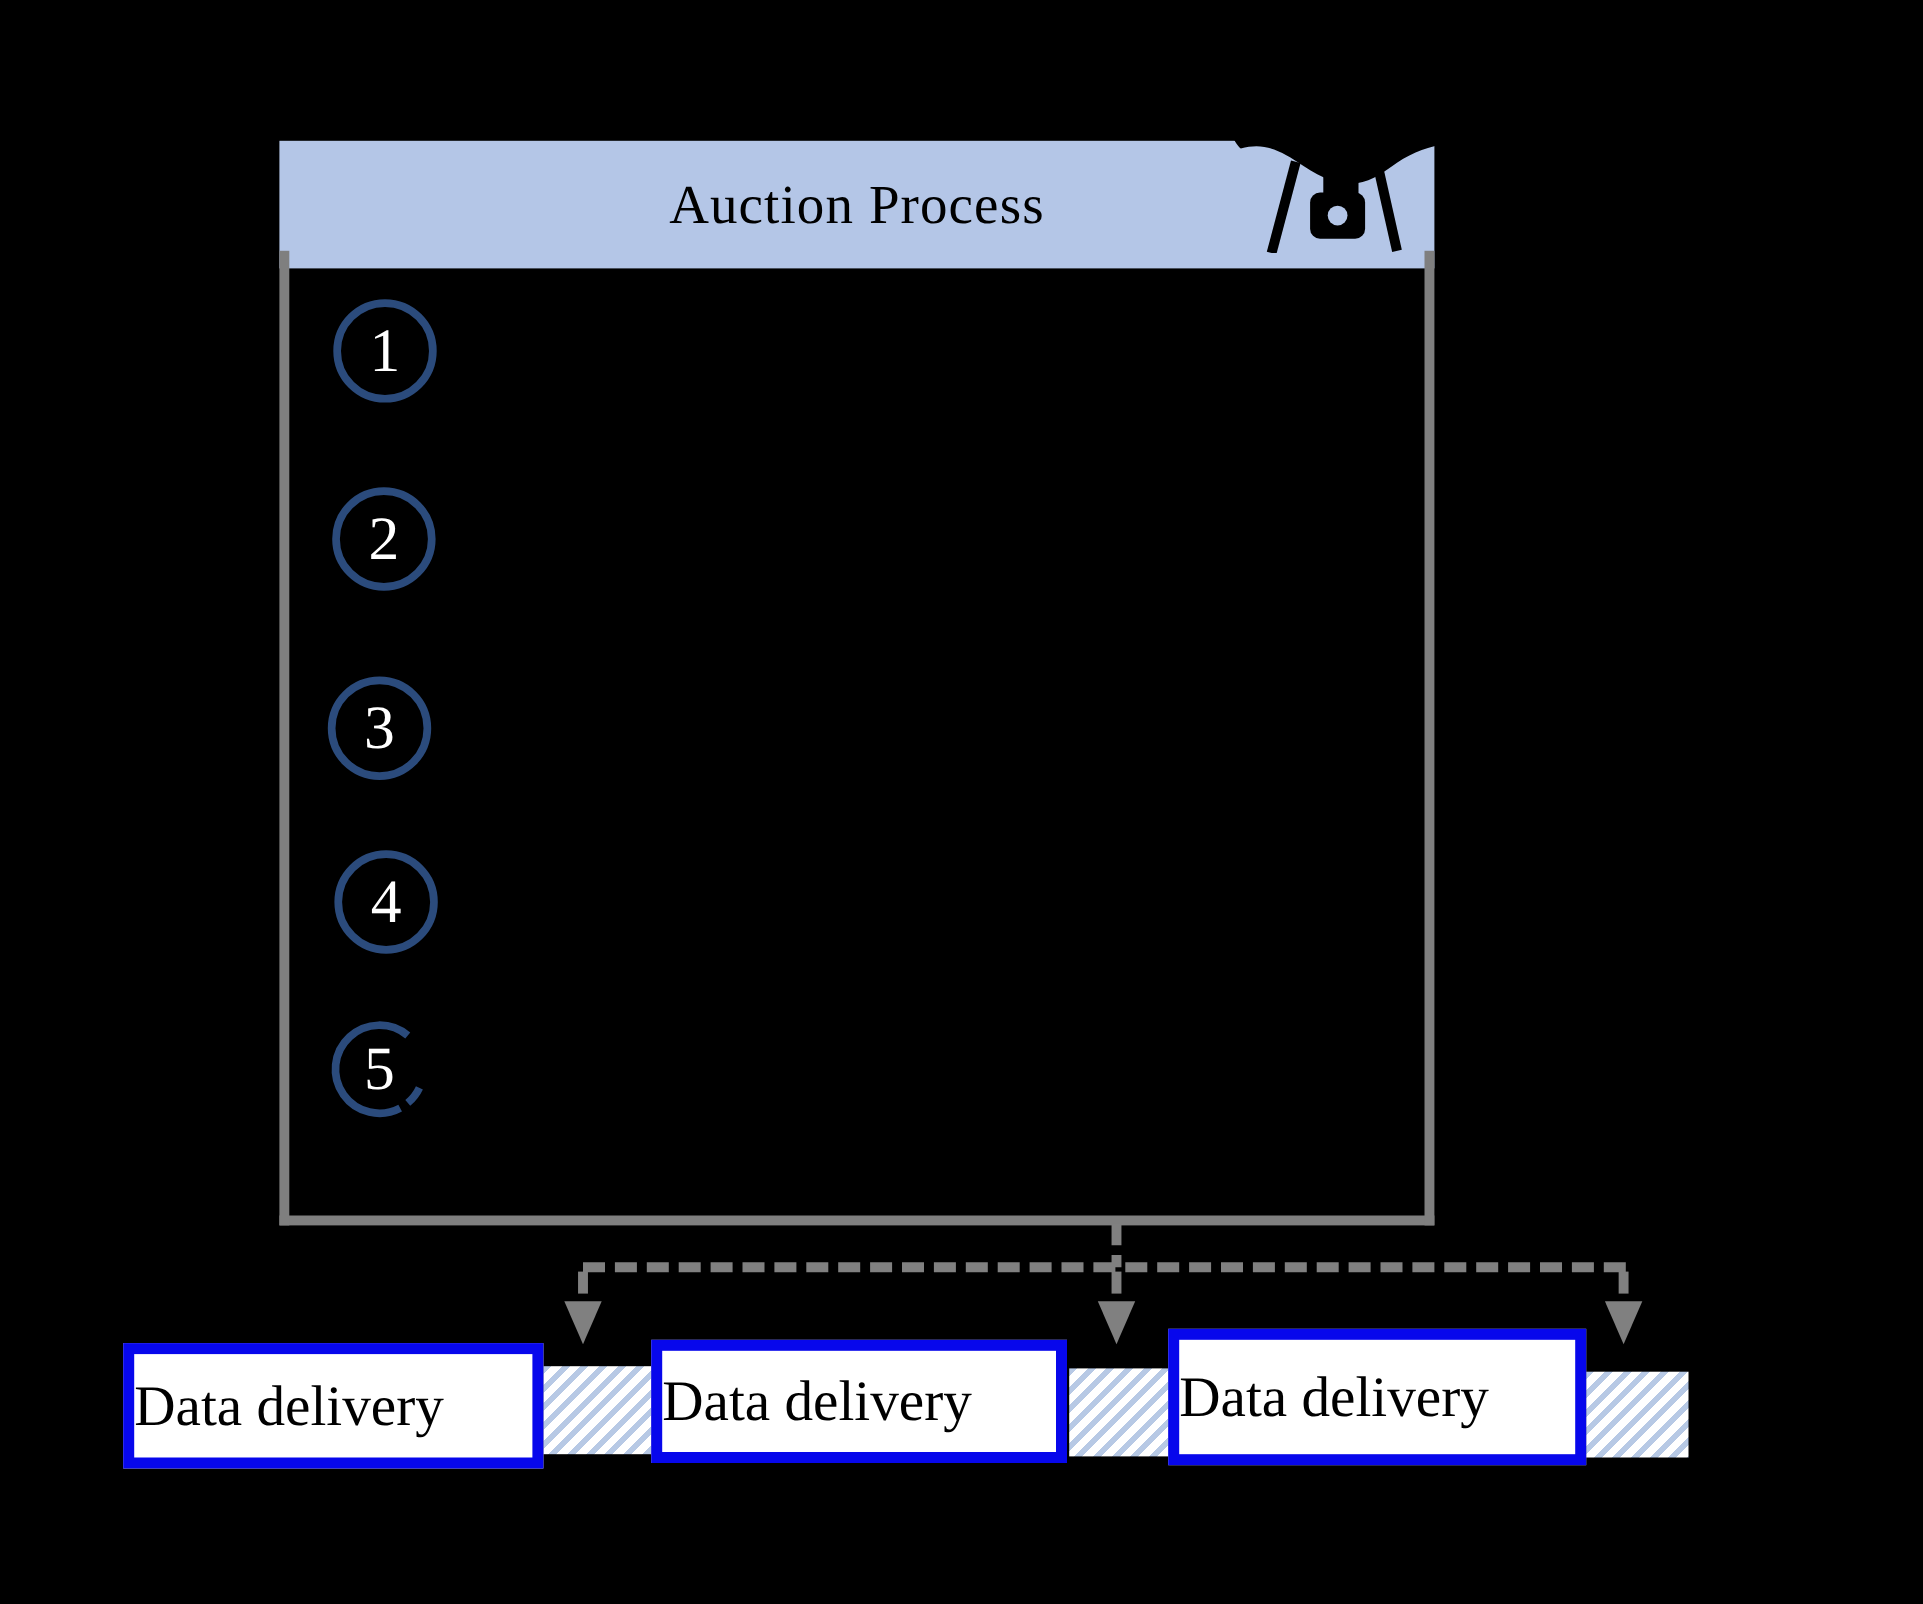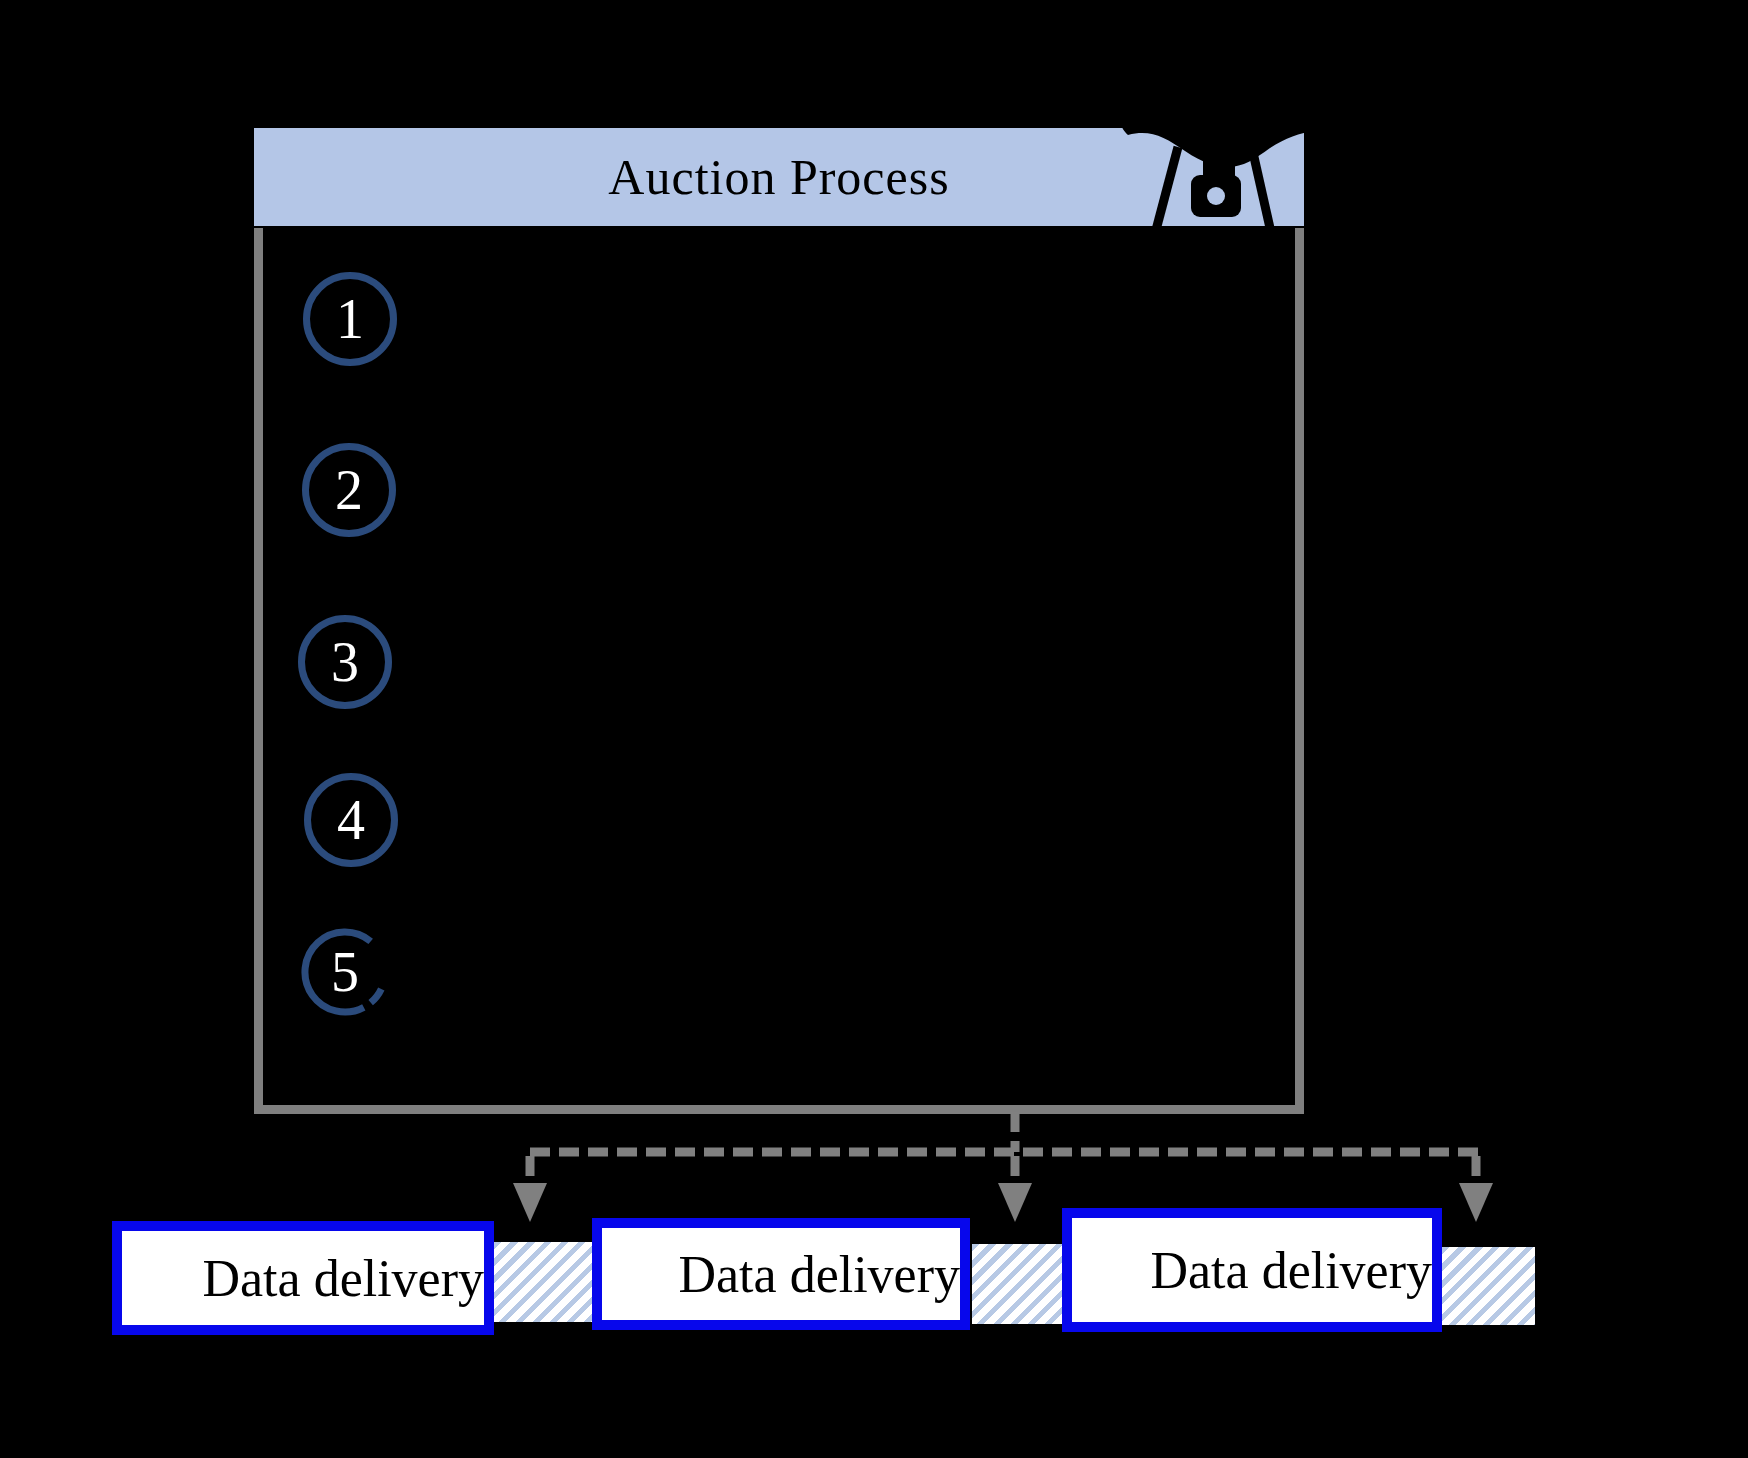--- a/index.html
+++ b/index.html
@@ -5,21 +5,21 @@
   html,body{margin:0;padding:0;background:#000;}
   #canvas{
     position:relative;
     width:1748px;height:1458px;
     background:#000;
     overflow:hidden;
     font-family:"Liberation Serif", serif;
   }
   
   .panel-header{
-    position:absolute;left:254px;top:128px;width:1050px;height:98px;
+    position:absolute;left:254px;top:128px;width:1050px;height:116px;
     background:#b4c6e7;
     display:flex;align-items:center;justify-content:center;
   }
   .panel-header .title{
     font-size:50px;color:#000;letter-spacing:1px;
   }
   .panel-body{
     position:absolute;left:254px;top:228px;width:1050px;height:886px;
     box-sizing:border-box;
     border-left:9px solid #7f7f7f;
@@ -54,21 +54,21 @@
   .hatch{
     position:absolute;
     background:repeating-linear-gradient(135deg,#b7c9e5 0 5px,#ffffff 5px 12px);
   }
   .hatch1{left:494px;top:1242px;width:98px;height:80px;}
   .hatch2{left:972px;top:1244px;width:90px;height:80px;}
   .hatch3{left:1442px;top:1247px;width:93px;height:78px;}
   .dbox{
     position:absolute;box-sizing:border-box;
     background:#fff;border:10px solid #0707ec;
-    display:flex;align-items:center;justify-content:flex-end;
+    display:flex;align-items:center;justify-content:flex-start;
     font-size:52px;color:#000;
   }
   .dbox1{left:112px;top:1221px;width:382px;height:114px;}
   .dbox2{left:592px;top:1218px;width:378px;height:112px;}
   .dbox3{left:1062px;top:1208px;width:380px;height:124px;}
 </style>
 </head>
 <body>
 
 <div id="canvas">

